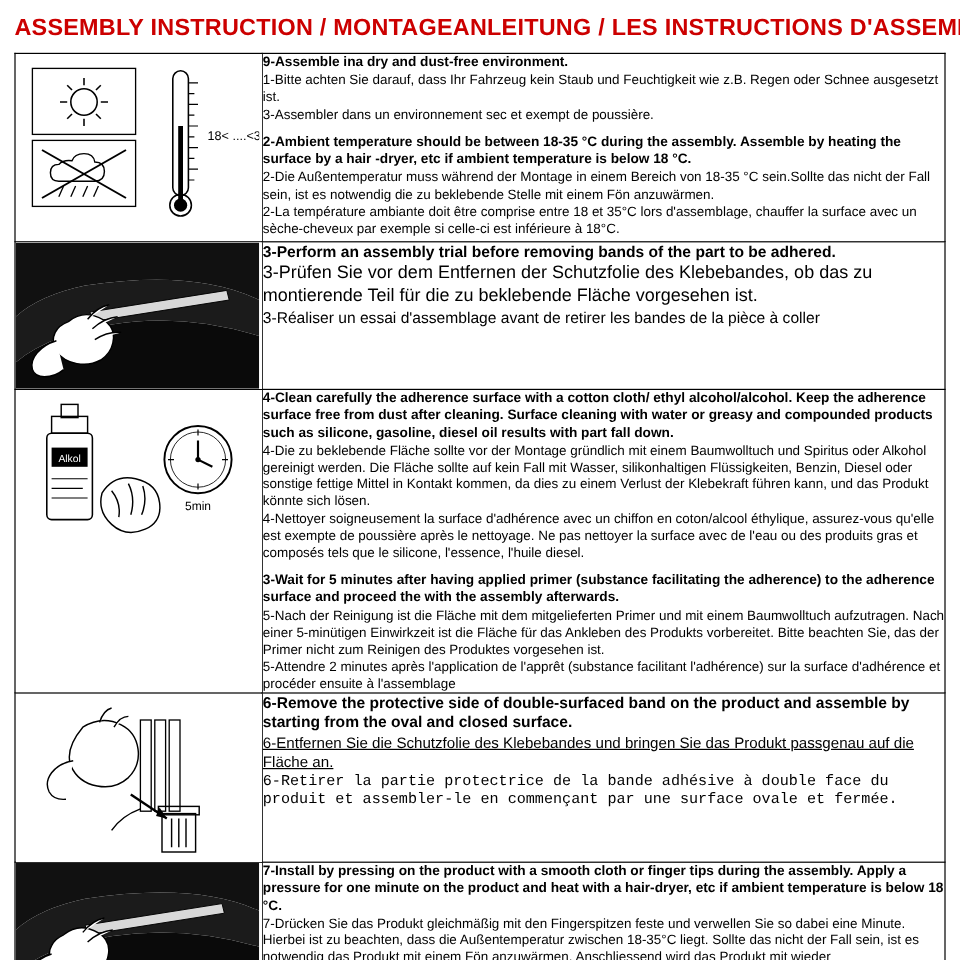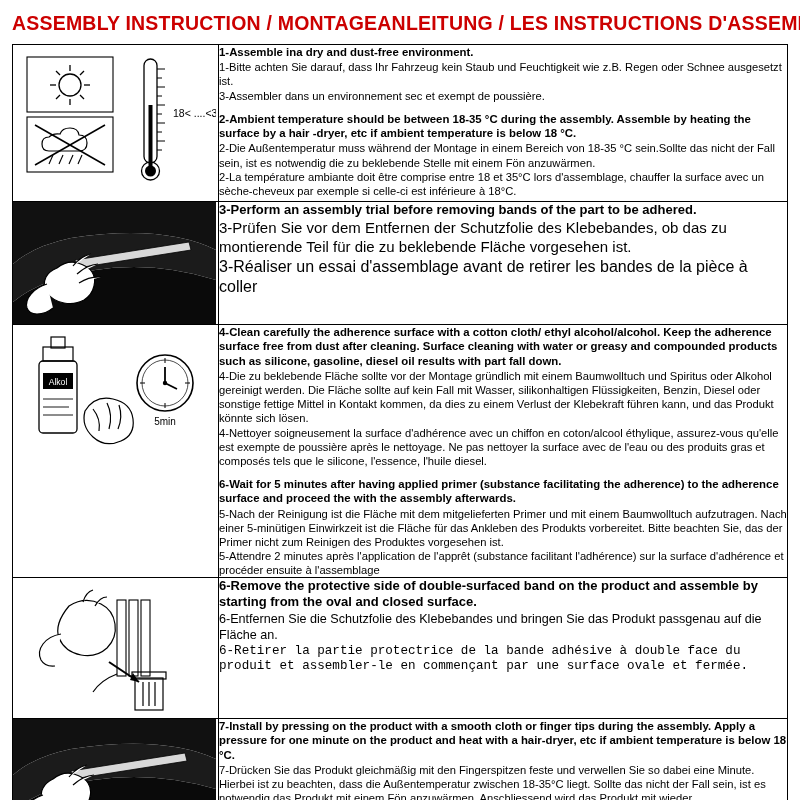--- a/index.html
+++ b/index.html
@@ -119,21 +119,21 @@
               <line x1="144" y1="87" x2="149" y2="87"></line>
               <line x1="144" y1="96" x2="152" y2="96"></line>
               <line x1="144" y1="105" x2="149" y2="105"></line>
             </g>
           </g>
           <text x="160" y="72" font-family="Liberation Sans, sans-serif" font-size="10.5" fill="#000">18&lt; ....&lt;35 C</text>
         </svg>
       </td>
       <td class="txt">
         <div class="blk">
-          <p class="en">1-Assemble ina dry and dust-free environment.</p>
+          <p class="en">9-Assemble ina dry and dust-free environment.</p>
           <p class="de">1-Bitte achten Sie darauf, dass Ihr Fahrzeug kein Staub und Feuchtigkeit wie z.B. Regen oder Schnee ausgesetzt ist.</p>
           <p class="fr">3-Assembler dans un environnement sec et exempt de poussière.</p>
         </div>
         <div class="blk">
           <p class="en">2-Ambient temperature should be between 18-35 °C  during the assembly. Assemble by heating the surface by a hair -dryer, etc if ambient temperature is below 18 °C.</p>
           <p class="de">2-Die Außentemperatur muss während der Montage in einem Bereich von 18-35 °C  sein.Sollte das nicht der Fall sein, ist es notwendig die zu beklebende Stelle mit einem Fön anzuwärmen.</p>
           <p class="fr">2-La température ambiante doit être comprise entre 18 et 35°C lors d'assemblage, chauffer la surface avec un sèche-cheveux par exemple si celle-ci est inférieure à 18°C.</p>
         </div>
       </td>
     </tr>
@@ -154,21 +154,21 @@
             <path d="M60 64 q8 -10 18 -12"></path>
             <path d="M64 72 q10 -9 21 -10"></path>
             <path d="M66 81 q11 -7 22 -6"></path>
           </g>
         </svg>
       </td>
       <td class="txt">
         <div class="blk">
           <p class="en" style="font-size:13px;">3-Perform an assembly trial before removing bands of the part to be adhered.</p>
           <p class="de" style="font-size:15px;">3-Prüfen Sie vor dem Entfernen der Schutzfolie des Klebebandes, ob das zu montierende Teil für die zu beklebende Fläche vorgesehen ist.</p>
-          <p class="fr" style="font-size:16px;">3-Réaliser un essai d'assemblage avant de retirer les bandes de la pièce à coller</p>
+          <p class="fr" style="font-size:13px;">3-Réaliser un essai d'assemblage avant de retirer les bandes de la pièce à coller</p>
         </div>
       </td>
     </tr>
 
     <tr>
       <td class="pic">
         <svg width="203" height="200" viewBox="0 0 203 200">
 
           <g>
             <rect x="30" y="22" width="30" height="14" fill="none" stroke="#000" stroke-width="1.2"></rect>
@@ -204,21 +204,21 @@
           </g>
         </svg>
       </td>
       <td class="txt">
         <div class="blk">
           <p class="en">4-Clean carefully the adherence surface with a cotton cloth/ ethyl alcohol/alcohol. Keep the adherence surface free from dust after cleaning. Surface cleaning with water or greasy and compounded products such as silicone, gasoline, diesel oil results with part fall down.</p>
           <p class="de">4-Die zu beklebende Fläche sollte vor der Montage gründlich mit einem Baumwolltuch und Spiritus oder Alkohol gereinigt werden. Die Fläche sollte auf kein Fall mit Wasser, silikonhaltigen Flüssigkeiten, Benzin, Diesel oder sonstige fettige Mittel in Kontakt kommen, da dies zu einem Verlust der Klebekraft führen kann, und das Produkt könnte sich lösen.</p>
           <p class="fr">4-Nettoyer soigneusement la surface d'adhérence avec un chiffon en coton/alcool éthylique, assurez-vous qu'elle est exempte de poussière après le nettoyage. Ne pas nettoyer la surface avec de l'eau ou des produits gras et composés tels que le silicone, l'essence, l'huile diesel.</p>
         </div>
         <div class="blk">
-          <p class="en">6-Wait for 5 minutes after having applied primer (substance facilitating the adherence) to the adherence surface and proceed the with the assembly afterwards.</p>
+          <p class="en">3-Wait for 5 minutes after having applied primer (substance facilitating the adherence) to the adherence surface and proceed the with the assembly afterwards.</p>
           <p class="de">5-Nach der Reinigung ist die Fläche mit dem mitgelieferten Primer und mit einem Baumwolltuch aufzutragen. Nach einer 5-minütigen Einwirkzeit ist die Fläche für das Ankleben des Produkts vorbereitet. Bitte beachten Sie, das der Primer nicht zum Reinigen des Produktes vorgesehen ist.</p>
           <p class="fr">5-Attendre 2 minutes après l'application de l'apprêt (substance facilitant l'adhérence) sur la surface d'adhérence et procéder ensuite à l'assemblage</p>
         </div>
       </td>
     </tr>
 
     <tr>
       <td class="pic">
         <svg width="203" height="140" viewBox="0 0 203 140">
 
@@ -242,21 +242,21 @@
             <rect x="119" y="94" width="34" height="7"></rect>
             <line x1="130" y1="104" x2="130" y2="128"></line>
             <line x1="136" y1="104" x2="136" y2="128"></line>
             <line x1="142" y1="104" x2="142" y2="128"></line>
           </g>
         </svg>
       </td>
       <td class="txt">
         <div class="blk">
           <p class="en" style="font-size:13px;">6-Remove the protective side of double-surfaced band on the product and assemble by starting from the oval and closed surface.</p>
-          <p class="de" style="font-size:12.6px;">6-Entfernen Sie die Schutzfolie des Klebebandes und bringen Sie das Produkt passgenau auf die Fläche an.</p>
+          <p class="de" style="font-size:12.6px;text-decoration:underline;">6-Entfernen Sie die Schutzfolie des Klebebandes und bringen Sie das Produkt passgenau auf die Fläche an.</p>
           <p class="fr" style="font-size:12.6px;font-family:Liberation Mono, monospace;">6-Retirer la partie protectrice de la bande adhésive à double face du produit et assembler-le en commençant par une surface ovale et fermée.</p>
         </div>
       </td>
     </tr>
 
     <tr>
       <td class="pic">
         <svg width="203" height="118" viewBox="0 0 203 118">
           <path d="M0 0 H203 V40 Q150 16 58 30 Q20 38 0 56 Z" fill="#111"></path>
           <path d="M0 56 Q20 38 58 30 Q150 16 203 40 V70 Q120 46 40 70 Q14 80 0 92 Z" fill="#1b1b1b"></path>

